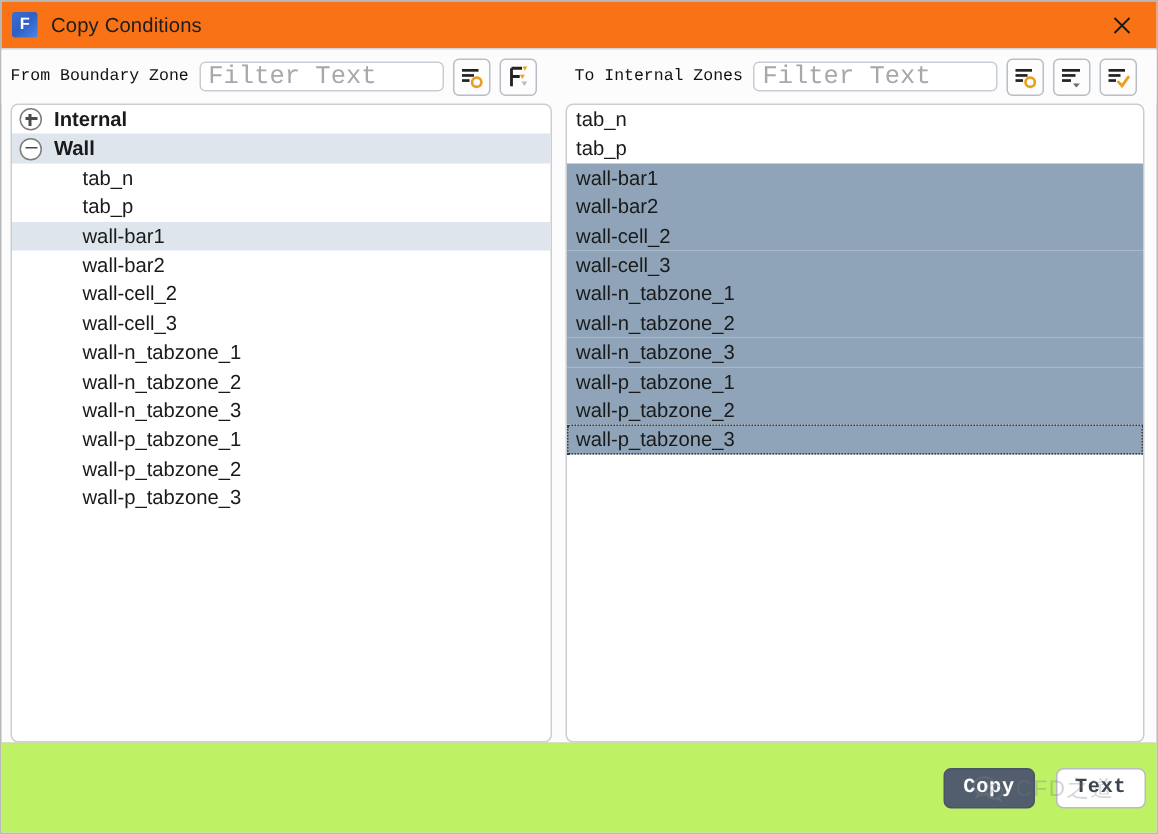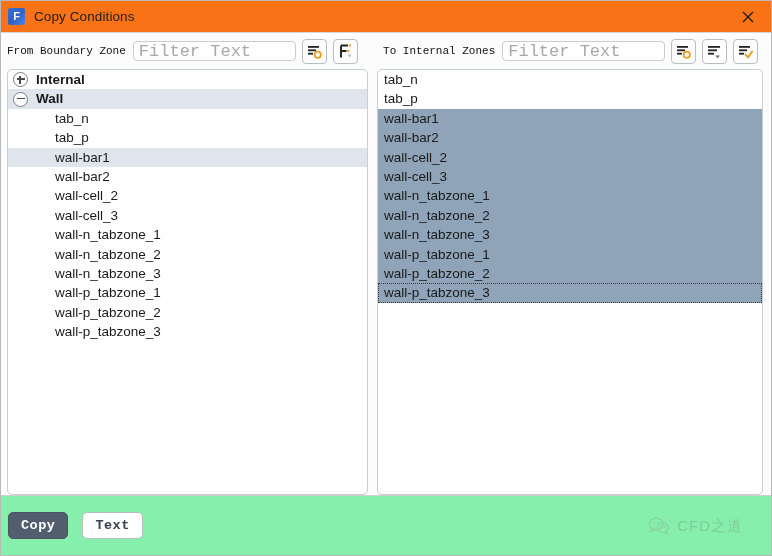--- a/index.html
+++ b/index.html
@@ -197,22 +197,22 @@
   .row-right { padding-left: 6px; }
 
   
   .footer {
     height: 60px;
     min-height: 60px;
     border-top: 1px solid #cfcfcf;
     position: relative;
     display: flex;
     align-items: center;
-    justify-content: flex-start;
-    background: #86efac;
+    justify-content: flex-end;
+    background: #bef264;
     box-sizing: border-box;
   }
   .btn {
     font-family: "Liberation Mono", "DejaVu Sans Mono", monospace;
     font-size: 13.5px;
     font-weight: bold;
     height: 27px;
     min-width: 60px;
     padding: 0 12px;
     border-radius: 5px;

